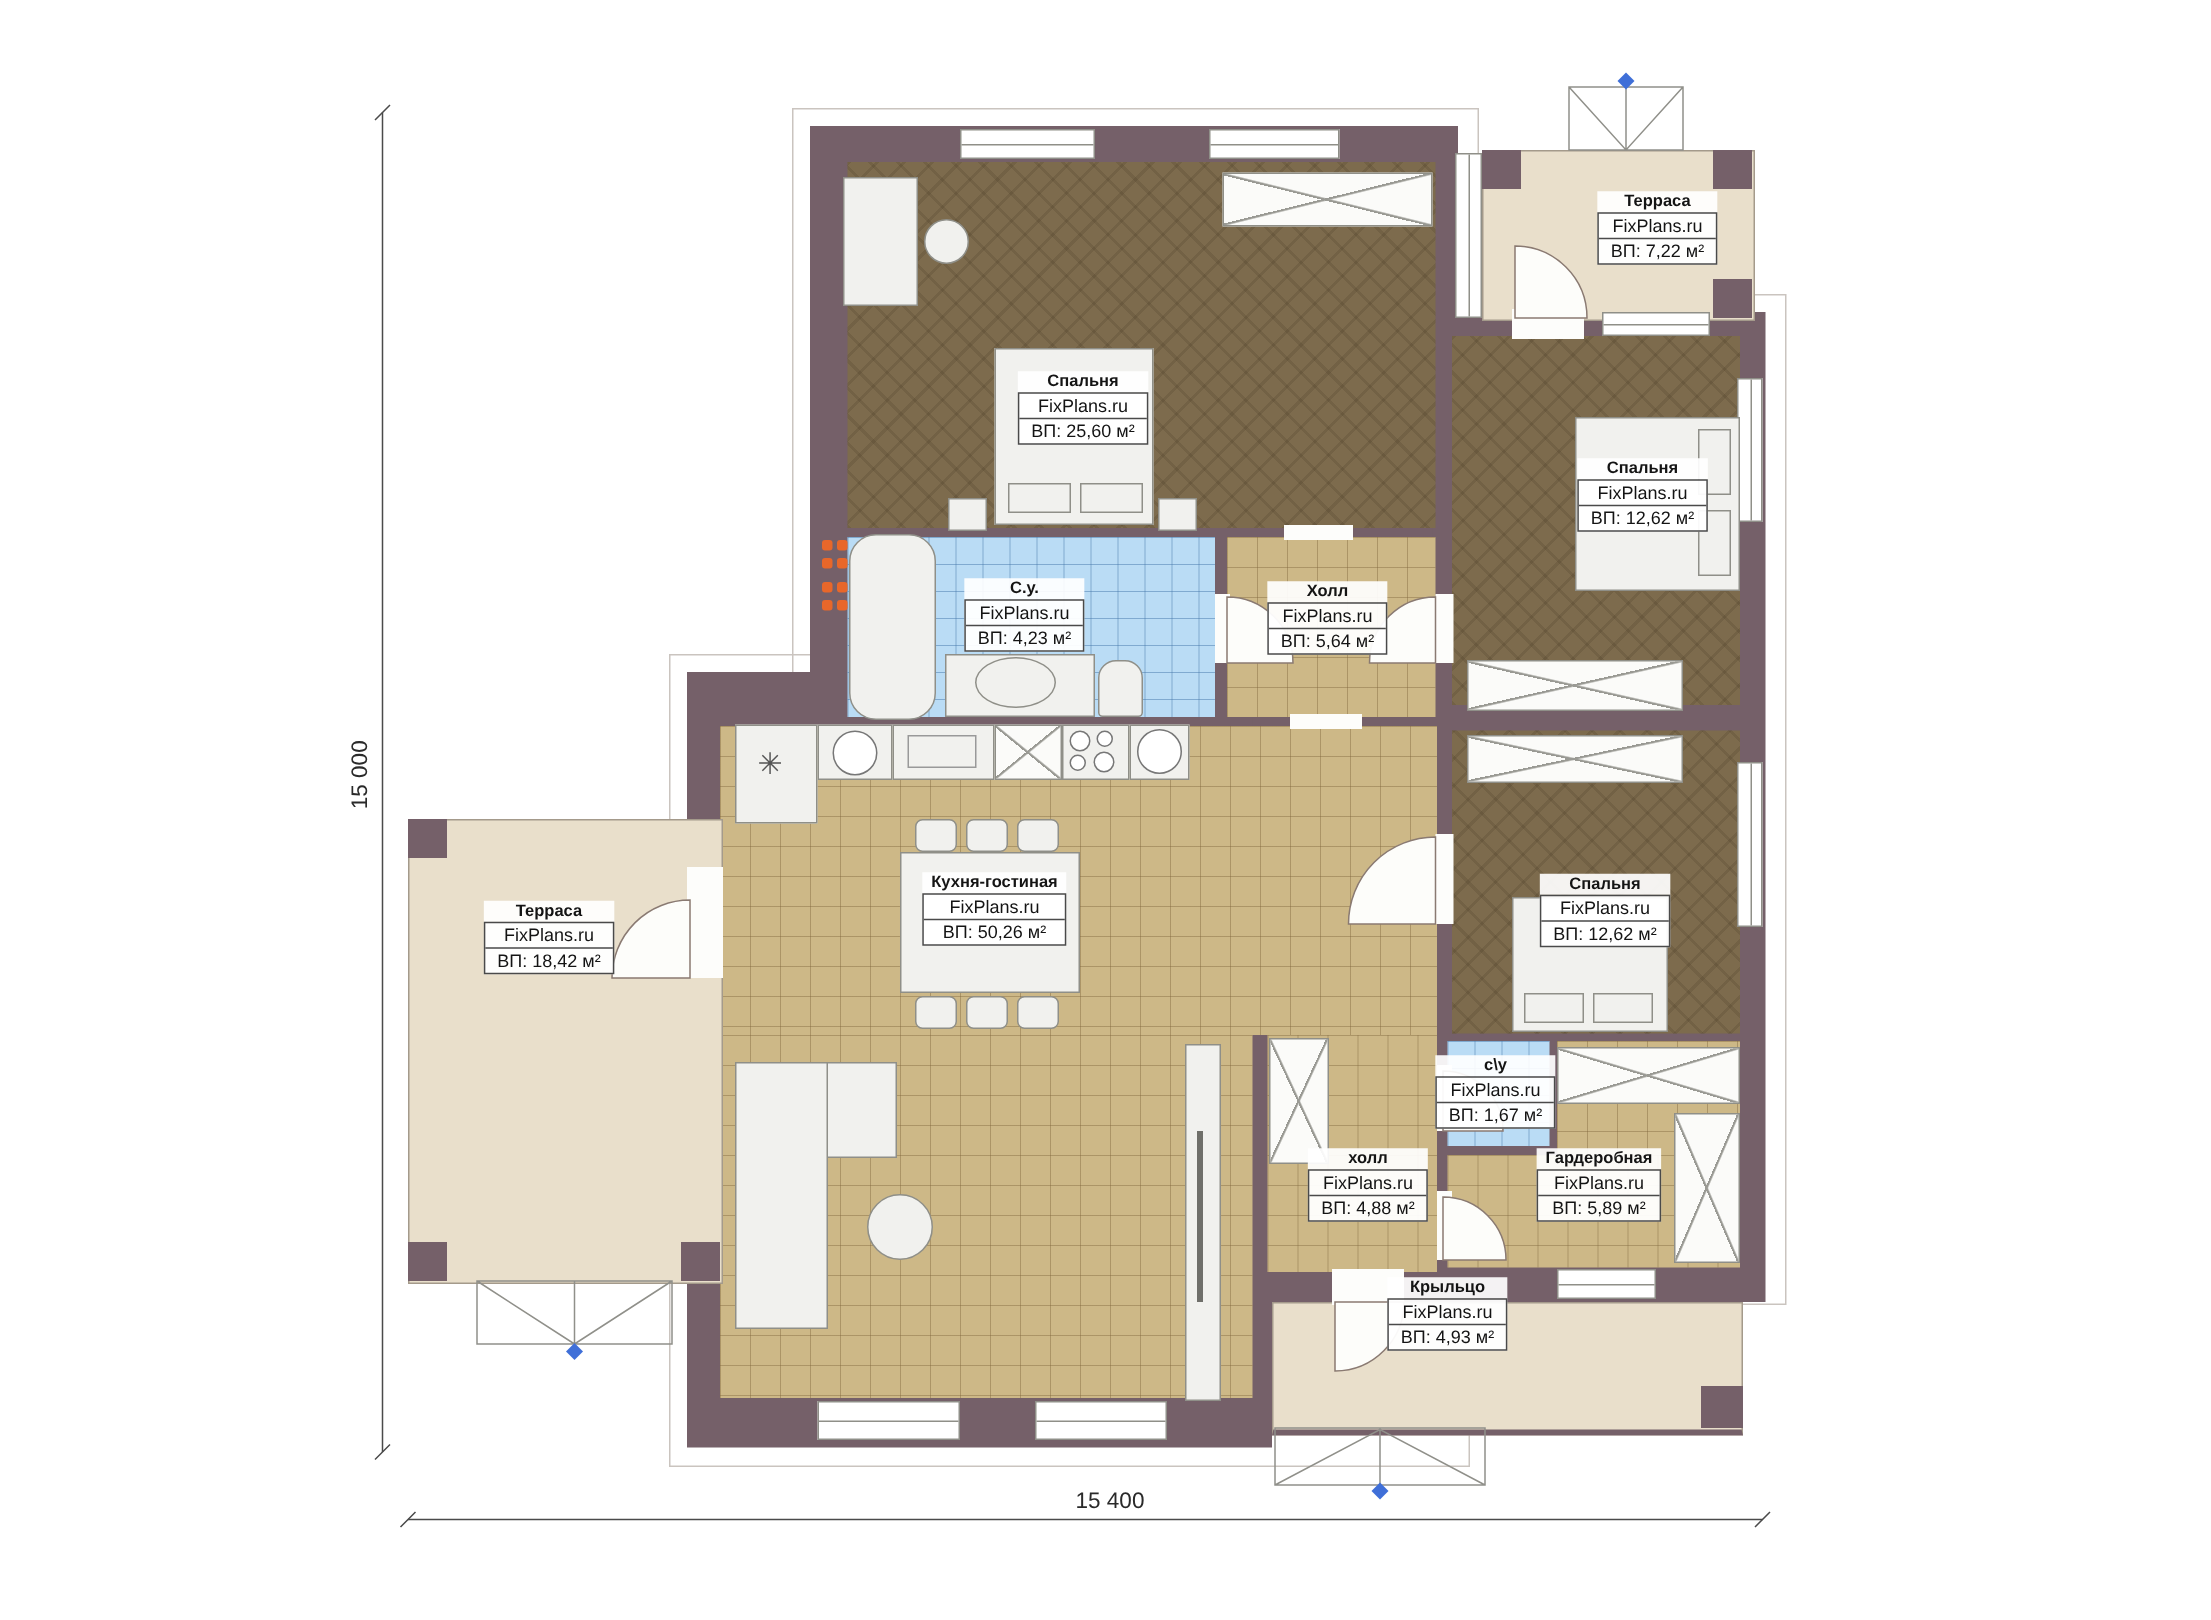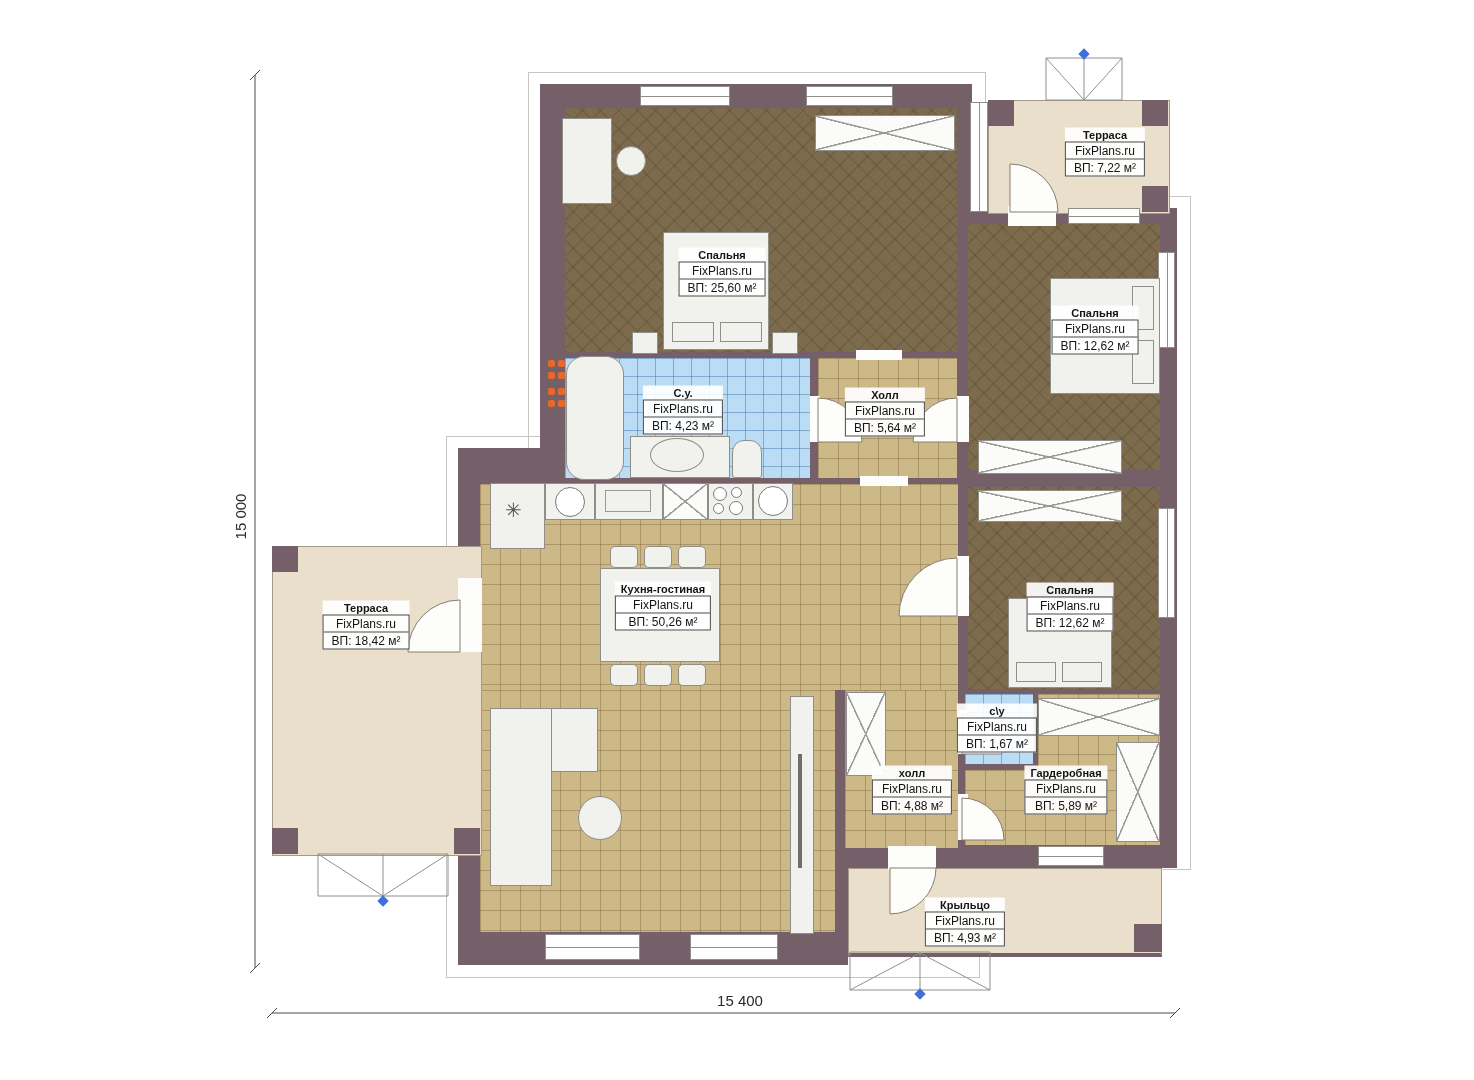--- a/index.html
+++ b/index.html
@@ -266,21 +266,21 @@
     <div class="rl-area">ВП: 4,88 м²</div>
       </div>
   </div>
   <div class="room-label" style="left:1066px;top:790px;">
     <div class="rl-name">Гардеробная</div>
     <div class="rl-box">
         <div class="rl-brand">FixPlans.ru</div>
     <div class="rl-area">ВП: 5,89 м²</div>
       </div>
   </div>
-  <div class="room-label" style="left:965px;top:922px;">
+  <div class="room-label" style="left:965px;top:876px;">
     <div class="rl-name">Крыльцо</div>
     <div class="rl-box">
         <div class="rl-brand">FixPlans.ru</div>
     <div class="rl-area">ВП: 4,93 м²</div>
       </div>
   </div>
 
   <div class="dim-label" style="left:205px;top:508px;width:70px;text-align:center;transform:rotate(-90deg);">15 000</div>
   <div class="dim-label" style="left:700px;top:992px;width:80px;text-align:center;">15 400</div>
 

